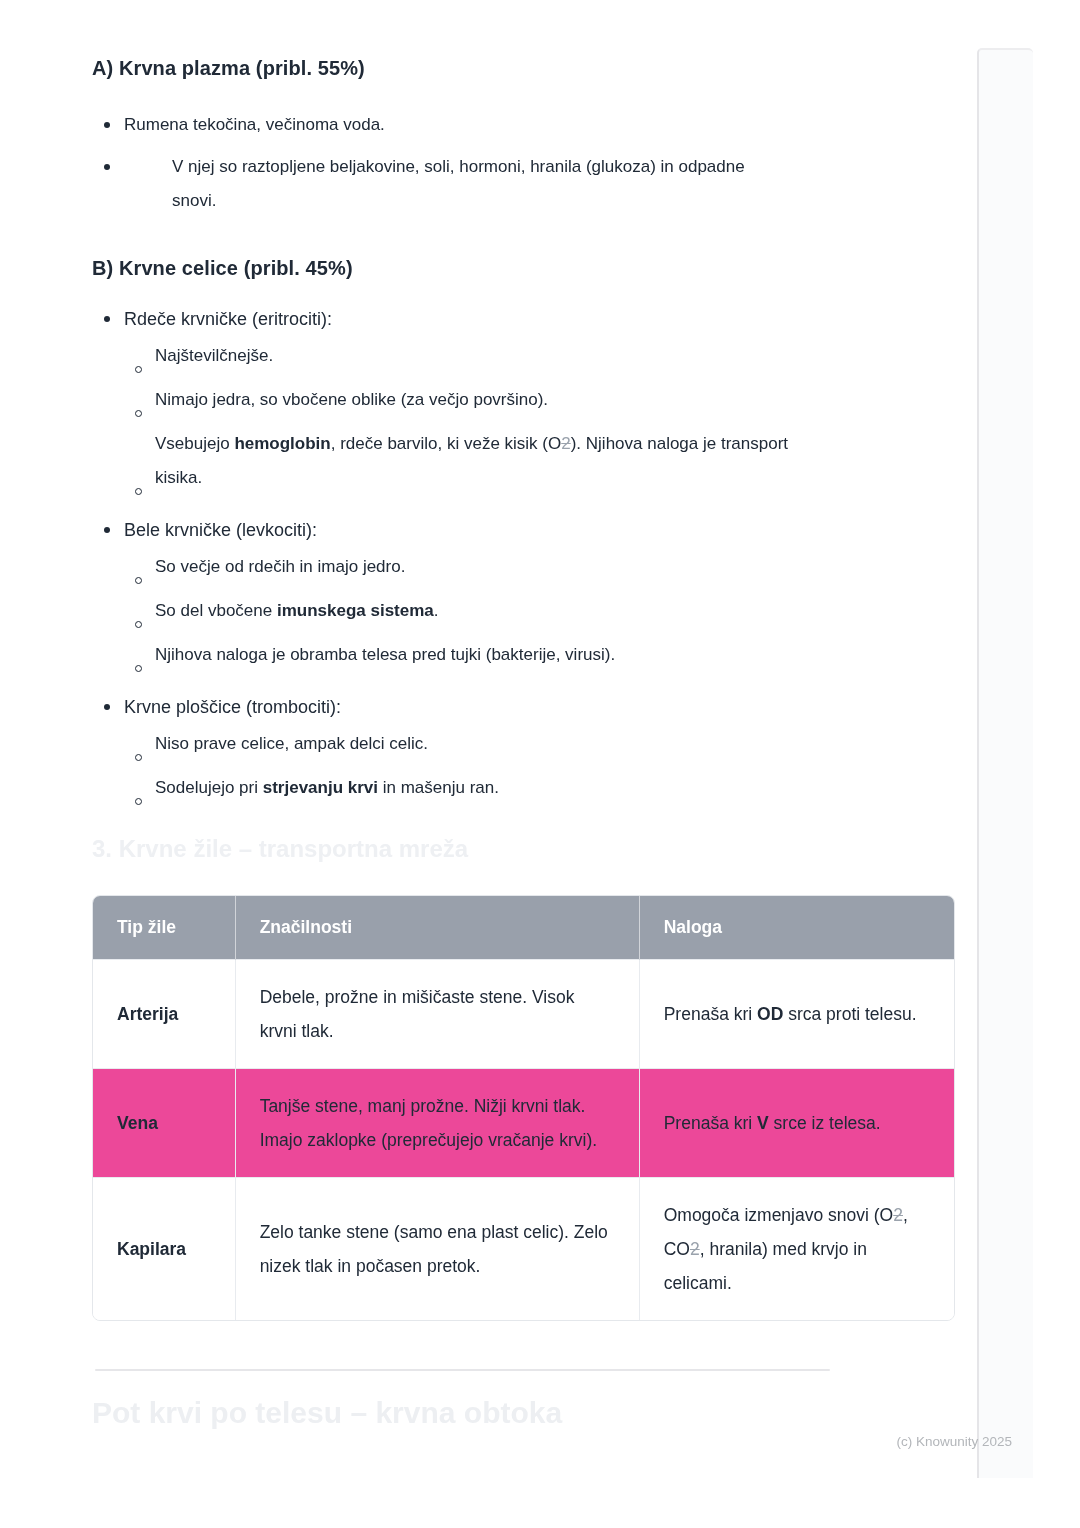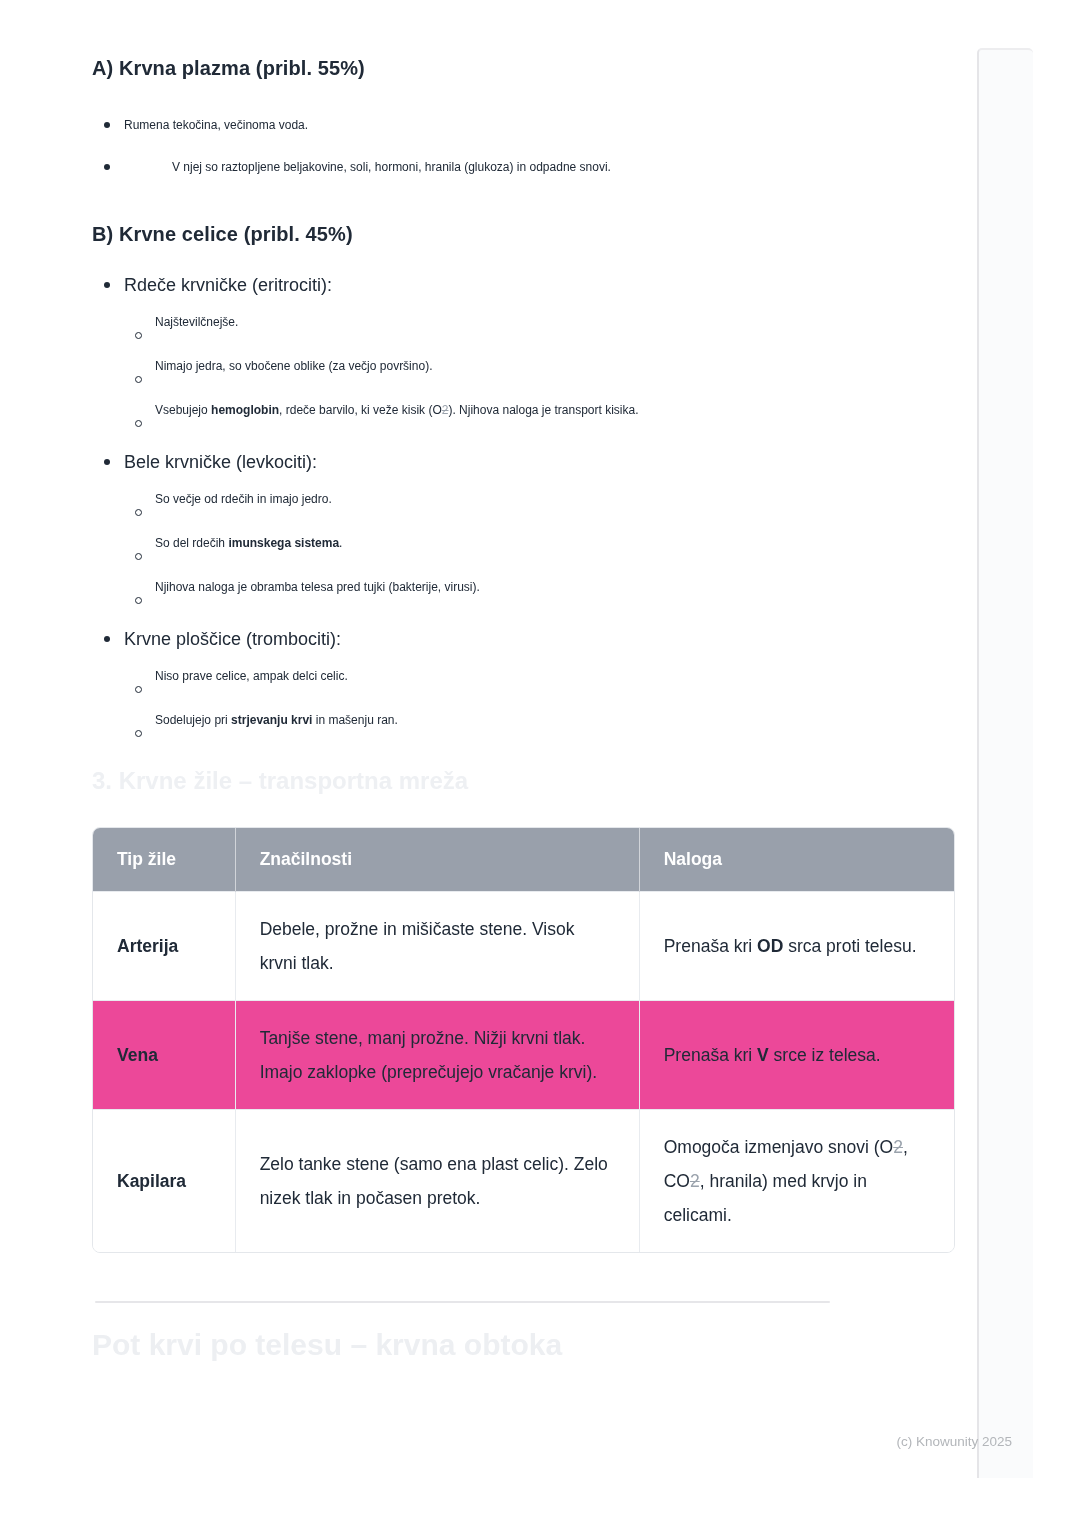--- a/index.html
+++ b/index.html
@@ -38,21 +38,21 @@
   }
   .circle {
     flex: none;
     width: 7px; height: 7px;
     border: 1.6px solid #202a37;
     border-radius: 50%;
     background: transparent;
     margin: 13px 13px 0 43px;
   }
   .li-text {
-    font-size: 12px;
+    font-size: 17px;
     line-height: 34px;
     max-width: 620px;
   }
   .sub-text { max-width: 640px; }
   .b-list { margin-top: 20px; }
   .b-item + .b-item { margin-top: 18px; }
   .item-title {
     font-size: 18px;
     line-height: 34px;
     font-weight: 400;
@@ -188,21 +188,21 @@
         <span class="dot"></span>
         <div class="li-text item-title">Bele krvničke (levkociti):</div>
       </div>
       <div class="subs">
         <div class="sub-row">
           <span class="circle"></span>
           <div class="li-text sub-text"><span>So večje od rdečih in imajo jedro.</span></div>
         </div>
         <div class="sub-row">
           <span class="circle"></span>
-          <div class="li-text sub-text"><span>So del rdečih </span><span class="b">imunskega sistema</span><span>.</span></div>
+          <div class="li-text sub-text"><span>So del vbočene </span><span class="b">imunskega sistema</span><span>.</span></div>
         </div>
         <div class="sub-row">
           <span class="circle"></span>
           <div class="li-text sub-text"><span>Njihova naloga je obramba telesa pred tujki (bakterije, virusi).</span></div>
         </div>
       </div>
     </div>
 
     <div class="b-item">
       <div class="li-row">

